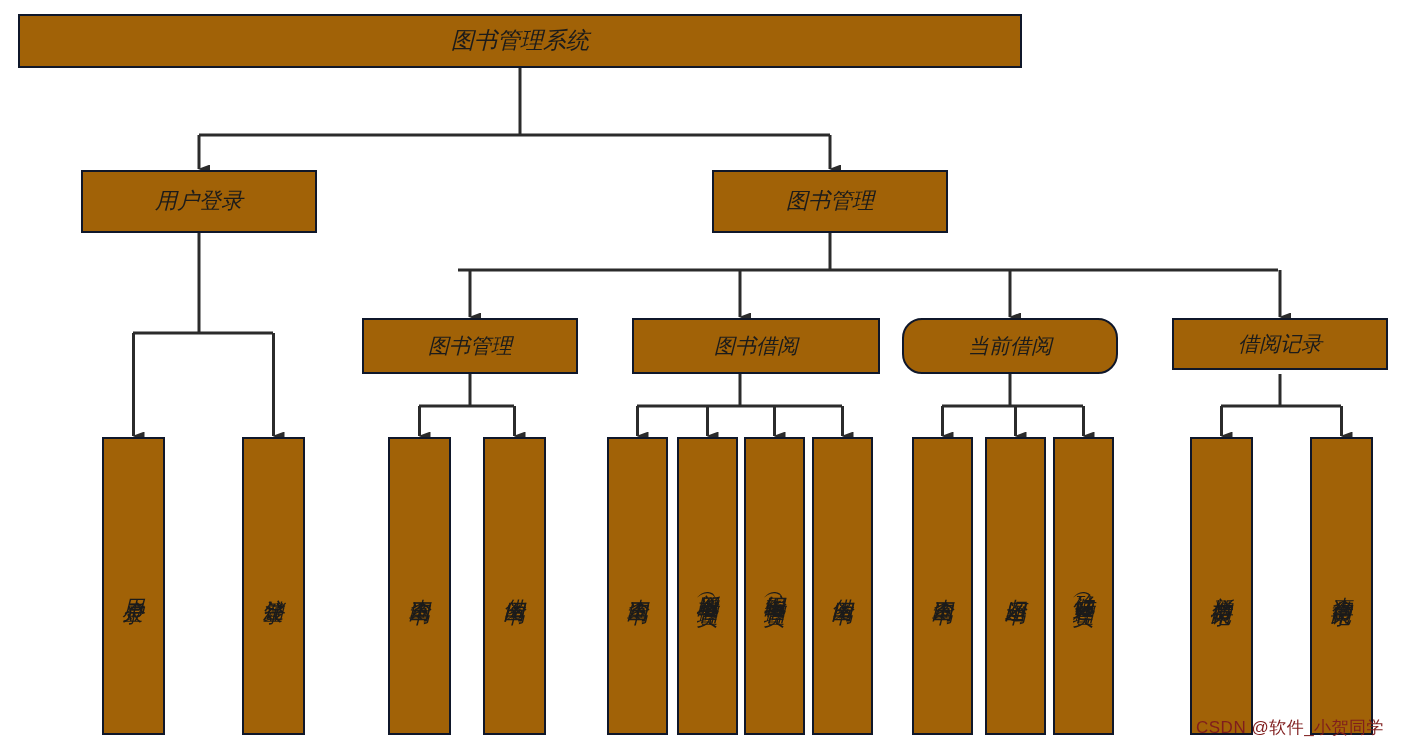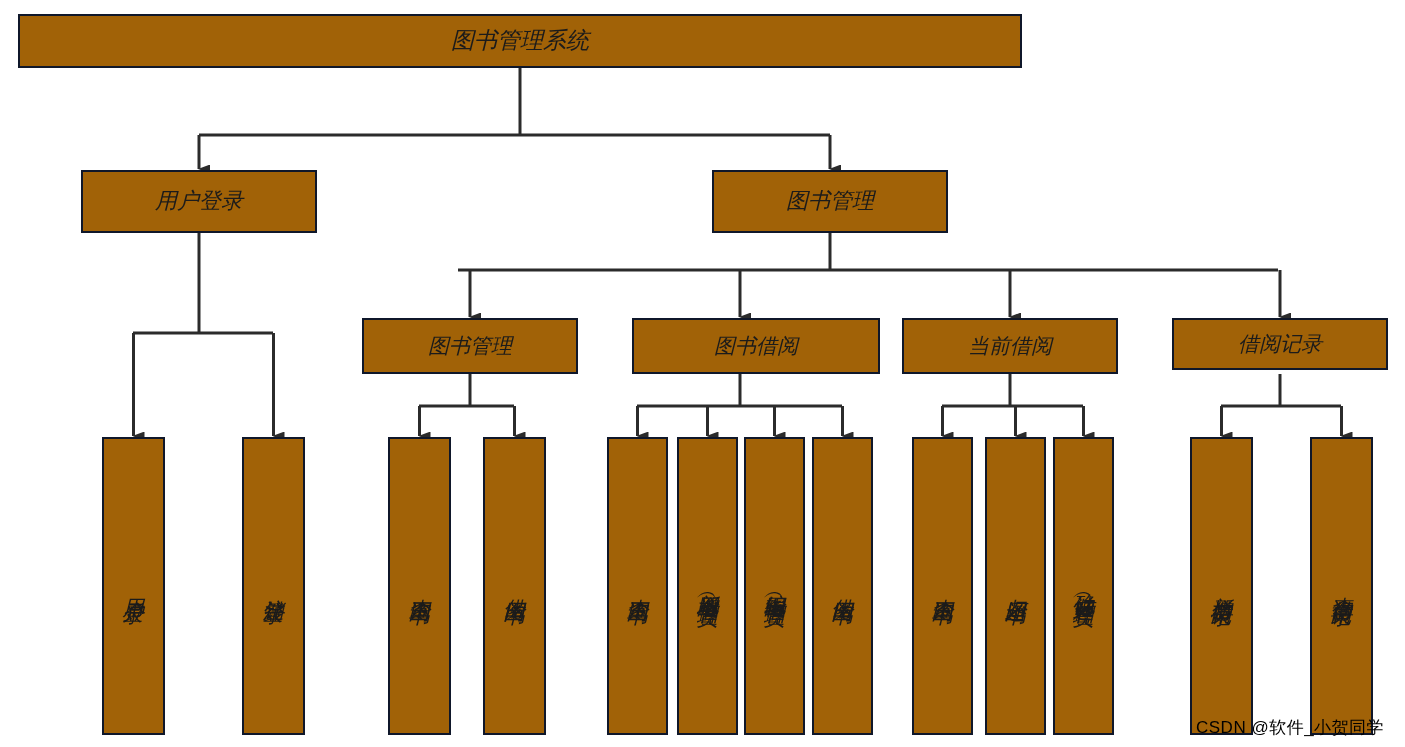--- a/index.html
+++ b/index.html
@@ -59,21 +59,21 @@
   .node.leaf .node-label {
     writing-mode: vertical-rl;
     text-orientation: upright;
     font-size: 21px;
     letter-spacing: 2px;
     line-height: 1;
     white-space: nowrap;
   }
   #watermark {
     position: absolute;
-    color: #000000;
+    color: #7f1d1d;
     font-size: 17px;
     letter-spacing: 0.5px;
     white-space: nowrap;
     user-select: none;
   }
 </style>
 </head>
 <body>
 
 <div id="diagram-root">
@@ -134,21 +134,21 @@
   </div>
 
   <div class="node level3" style="left:362px;top:318px;width:216px;height:56px;">
     <span class="node-label">图书管理</span>
   </div>
 
   <div class="node level3" style="left:632px;top:318px;width:248px;height:56px;">
     <span class="node-label">图书借阅</span>
   </div>
 
-  <div class="node level3" style="left:902px;top:318px;width:216px;height:56px;">
+  <div class="node level3" style="left:902px;top:318px;width:216px;height:56px;border-radius:20px;">
     <span class="node-label">当前借阅</span>
   </div>
 
   <div class="node level3" style="left:1172px;top:318px;width:216px;height:52px;">
     <span class="node-label">借阅记录</span>
   </div>
 
   <div class="node leaf" style="left:102px;top:437px;width:63px;height:298px;">
     <span class="node-label">用户登录</span>
   </div>

